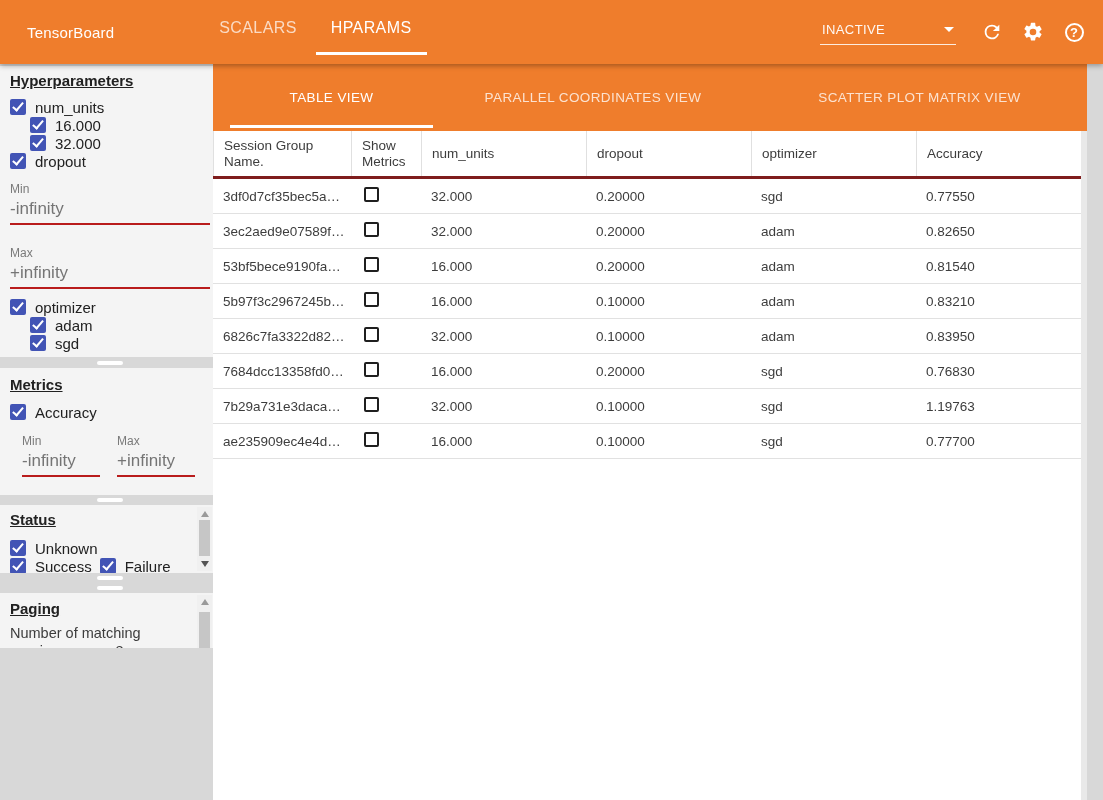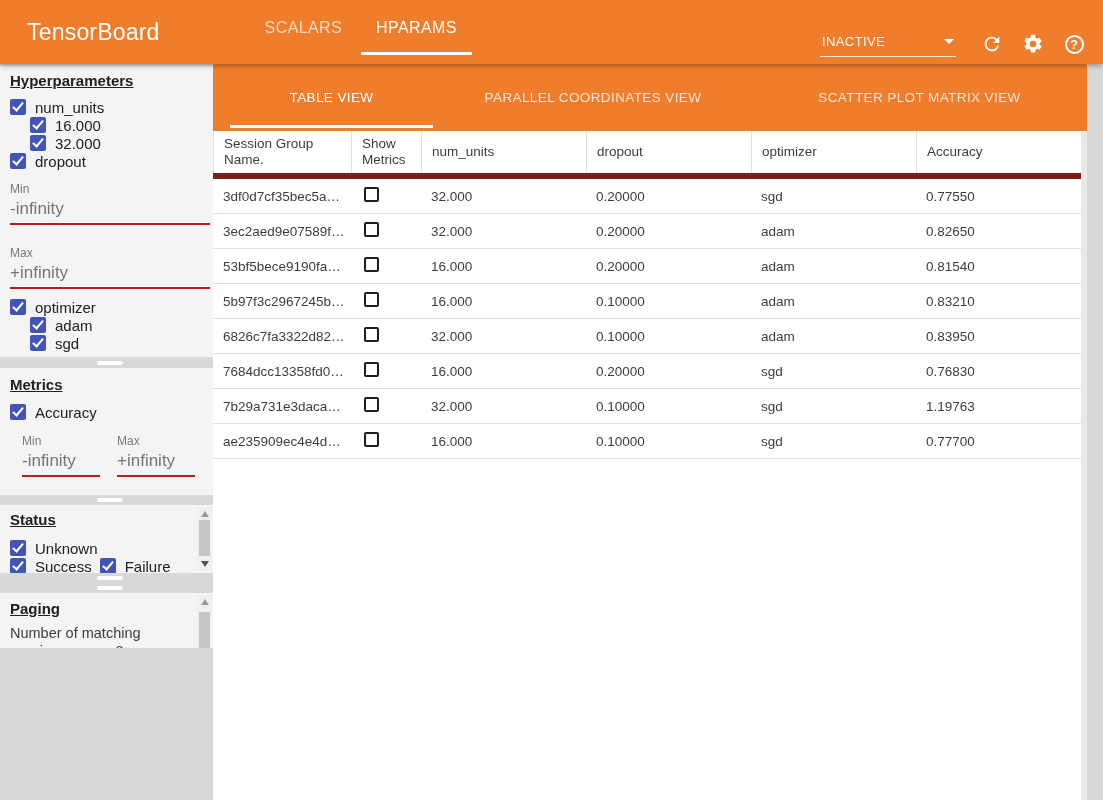--- a/index.html
+++ b/index.html
@@ -2,27 +2,27 @@
 <html><head>
 <meta charset="utf-8">
 <style>
   * { margin:0; padding:0; box-sizing:border-box; }
   html,body { width:1103px; height:800px; font-family:"Liberation Sans", sans-serif; background:#d8d8d8; overflow:hidden; }
   .app { position:relative; width:1103px; height:800px; }
 
   
   .toolbar { position:absolute; left:0; top:0; width:1103px; height:64px; background:#ef7d2c;
              display:flex; align-items:center; z-index:5; box-shadow:0 2px 5px rgba(0,0,0,.3); }
-  .logo { color:#fff; font-size:23px; font-weight:500; margin-left:27px; letter-spacing:.2px; }
+  .logo { color:#fff; font-size:15px; font-weight:500; margin-left:27px; letter-spacing:.2px; }
   .navtabs { display:flex; height:64px; margin-left:88px; }
   .navtab { position:relative; height:56px; display:flex; align-items:center; padding:0 17px;
             color:rgba(255,255,255,.72); font-size:16px; font-weight:500; letter-spacing:.4px; cursor:pointer; }
   .navtab.active { color:#fff; }
   .navtab.active::after { content:""; position:absolute; left:2px; right:2px; bottom:1px; height:3px; background:#fff; }
-  .toolbar-right { position:absolute; right:18px; top:12px; height:64px; display:flex; align-items:center; gap:19px; }
+  .toolbar-right { position:absolute; right:18px; top:0; height:64px; display:flex; align-items:center; gap:19px; }
   .reload-select { display:flex; align-items:center; justify-content:space-between; width:136px; margin-right:6px;
                    border-bottom:1px solid rgba(255,255,255,.85); padding:2px 2px 7px 2px; cursor:pointer; }
   .reload-select .val { color:rgba(255,255,255,.95); font-size:13px; letter-spacing:.4px; }
   .caret { width:0; height:0; border-left:5px solid transparent; border-right:5px solid transparent; border-top:5px solid #fff; }
   .tb-icon { width:22px; height:22px; display:flex; align-items:center; justify-content:center; cursor:pointer; }
   .tb-icon svg { width:22px; height:22px; fill:#fff; }
   .help-circ { width:19px; height:19px; border:2px solid #fff; border-radius:50%; color:#fff; font-size:13px;
                font-weight:700; display:flex; align-items:center; justify-content:center; }
 
   
@@ -59,21 +59,21 @@
 
   
   .main { position:absolute; left:213px; top:64px; width:874px; height:736px; background:#fff; }
   .viewtabs { position:relative; height:67px; background:#ef7d2c; display:flex; align-items:center; padding-left:17px; }
   .viewtab { position:relative; height:67px; display:flex; align-items:center; justify-content:center;
              color:rgba(255,255,255,.78); font-size:13.5px; font-weight:500; letter-spacing:.4px; cursor:pointer; }
   .viewtab.w1 { width:203px; } .viewtab.w2 { width:320px; } .viewtab.w3 { width:333px; }
   .viewtab.active { color:#fff; }
   .viewtab.active::after { content:""; position:absolute; left:0; right:0; bottom:3px; height:3px; background:#fff; }
 
-  .thead { display:flex; height:48px; border-bottom:6px solid #7f1d1d; background:#fff; }
+  .thead { display:flex; height:48px; border-bottom:3px solid #7f1d1d; background:#fff; }
   .th { display:flex; align-items:center; padding-left:10px; font-size:13.5px; font-weight:500; color:#3d3d3d;
         border-left:1px solid #e0e0e0; line-height:16px; }
   .th:last-child { border-right:1px solid #e0e0e0; }
   .c-name { width:138px; min-width:138px; }
   .c-show { width:70px;  min-width:70px; }
   .c-num, .c-drop, .c-opt { width:165px; min-width:165px; }
   .c-acc { flex:1; }
   .trow { display:flex; align-items:center; height:35px; border-bottom:1px solid #e1e1e1; }
   .td { padding-left:10px; font-size:13.5px; color:#3d3d3d; overflow:hidden; white-space:nowrap; }
   .cb-un { display:inline-block; width:15px; height:15px; border:2px solid #1f1f1f; border-radius:2px;

